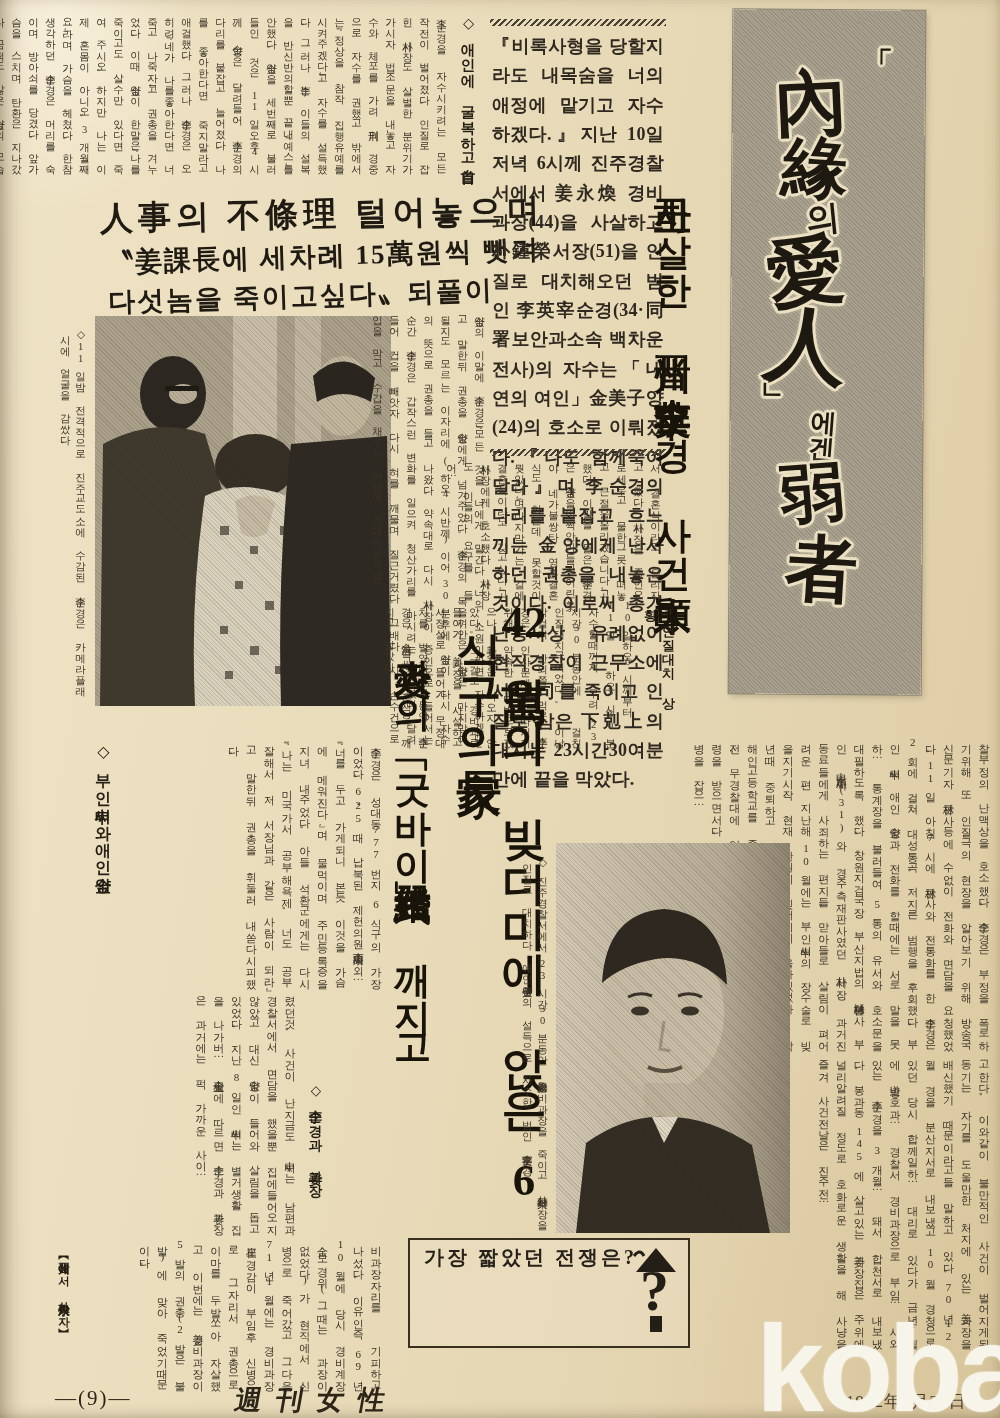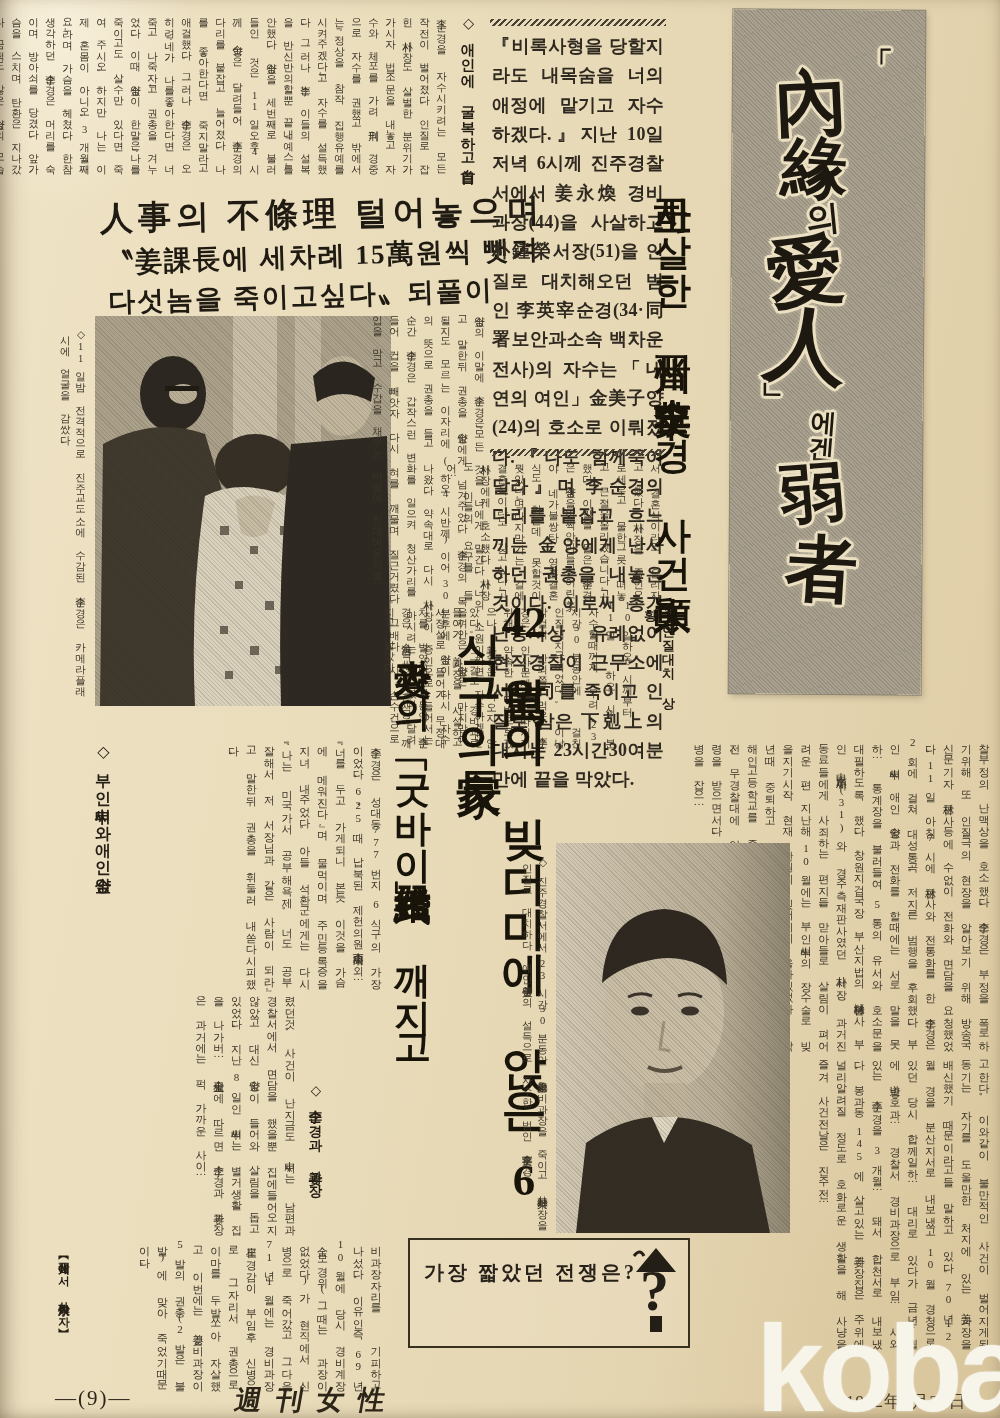--- a/index.html
+++ b/index.html
@@ -155,21 +155,21 @@
       <path d="M122 153 q12 -5 24 1" stroke="#3a332a" stroke-width="3" fill="none"></path>
       <path d="M108 178 l-4 28 l10 2" stroke="#a2977e" stroke-width="3" fill="none"></path>
       <path d="M92 224 q16 8 34 0" stroke="#5a5142" stroke-width="4" fill="none"></path>
       <rect x="88" y="240" width="42" height="34" fill="#c0b59c"></rect>
       <path d="M20 390 L30 300 Q70 272 108 274 Q150 272 196 302 L214 390 Z" fill="#332d24"></path>
       <path d="M96 274 L108 300 L122 274 Z" fill="#ded6c0"></path>
     </svg>
   </div>
 
   <div class="abs quiz" style="left:408px;top:1238px;width:278px;height:106px;">
-    <div style="position:absolute;left:14px;top:19px;font-size:20px;font-weight:bold;letter-spacing:3px;color:#27211a;">가장 짧았던 전쟁은?</div>
+    <div style="position:absolute;left:14px;top:4px;font-size:20px;font-weight:bold;letter-spacing:3px;color:#27211a;">가장 짧았던 전쟁은?</div>
     <svg class="abs" style="right:6px;top:6px;" width="52" height="92" viewBox="0 0 52 92">
       <path d="M26 2 L46 26 L6 26 Z" fill="#241f16"></path>
       <text x="10" y="64" font-size="58" font-weight="bold" fill="#241f16" font-family="serif">?</text>
       <rect x="20" y="70" width="12" height="16" fill="#241f16"></rect>
       <path d="M4 10 q6 -8 10 0" stroke="#241f16" stroke-width="3" fill="none"></path>
     </svg>
   </div>
 
   <div class="abs vhead" style="left:56px;top:1252px;height:134px;font-size:11.5px;">【晋州에서 朴永煥기자】</div>
   <div class="abs vtext" style="left:88px;top:1238px;width:296px;height:146px;">비과장자리를 기피하고 나섰다。이유인즉 69년10월에 당시 경비계장 金모경위(그때는 과장이 없었다)가 현직에서 신병으로 죽어갔고 그다음 71년1월에는 경비과장 崔모경감이 부임후 신병으로 그자리서 권총으로 이마를 두발쏘아 자살했고 이번에는 姜경비과장이 5발의 권총(2발은 불발)에 맞아 죽었기때문이다。</div>

